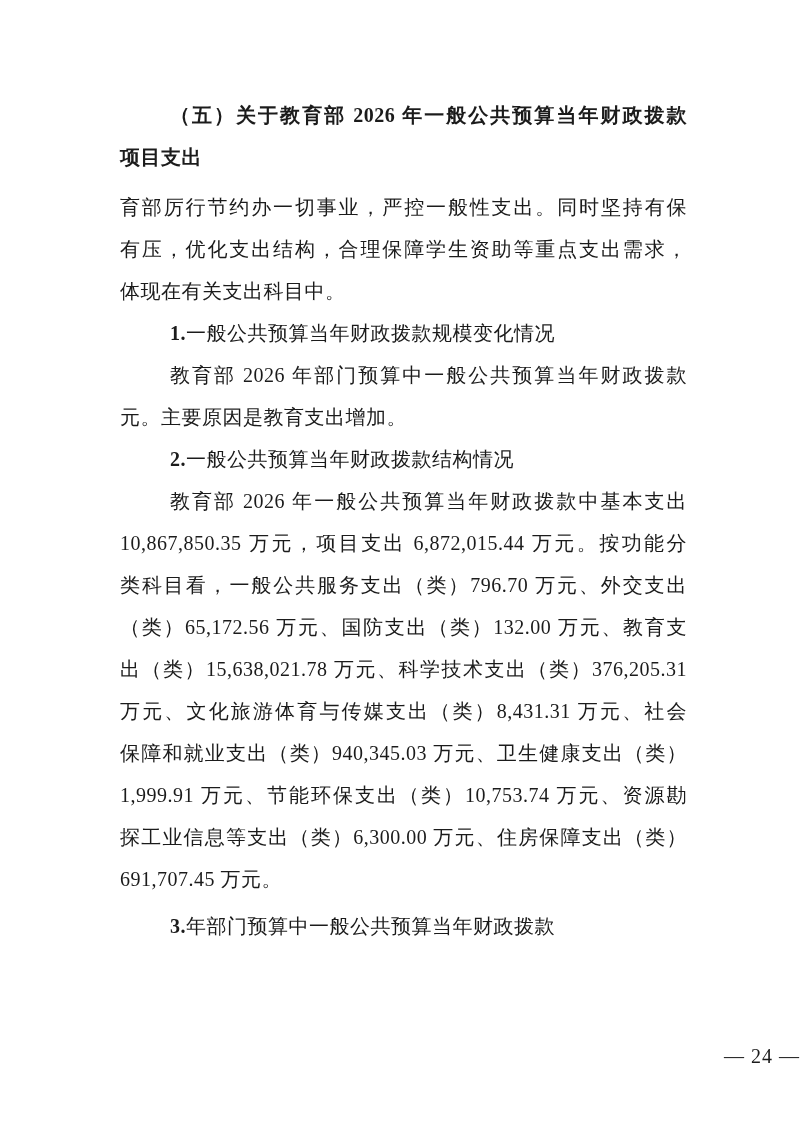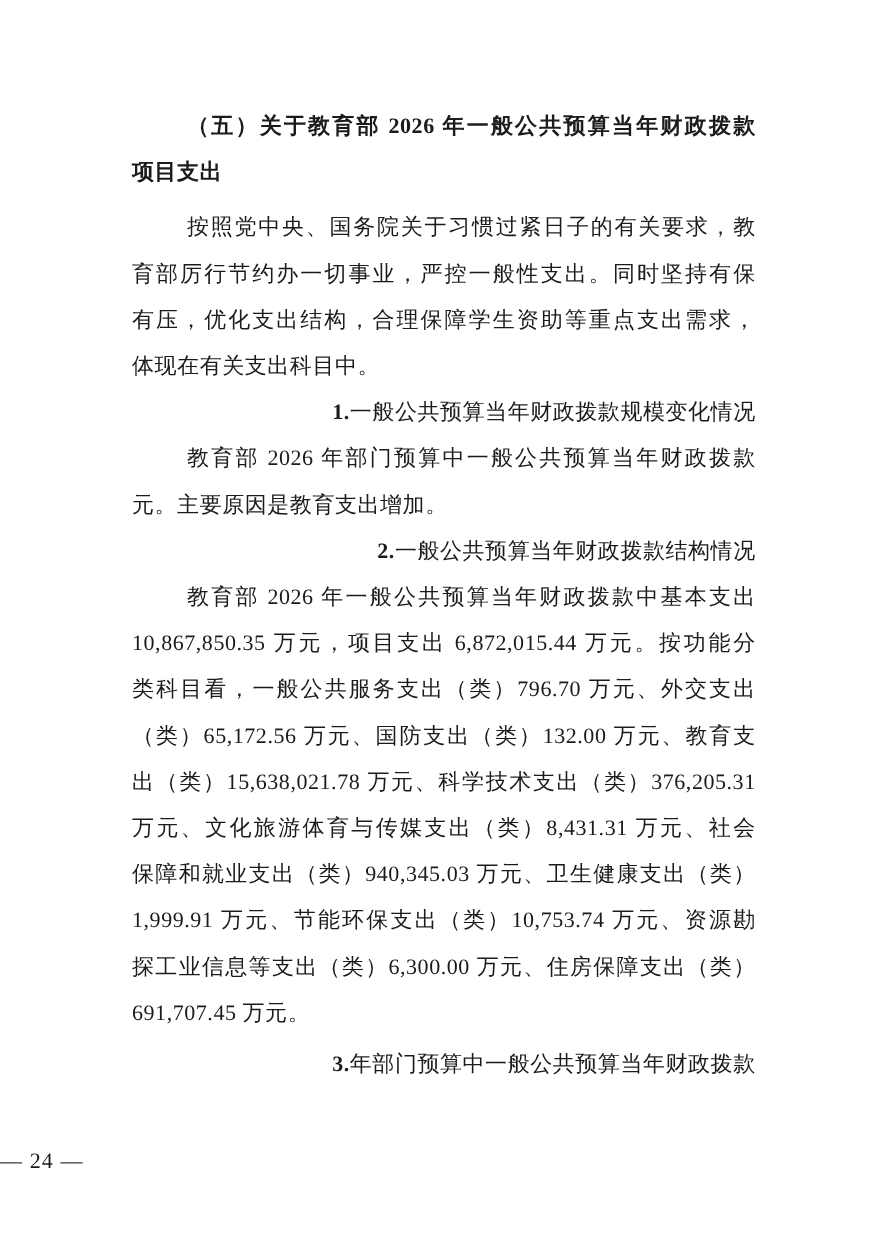--- a/index.html
+++ b/index.html
@@ -23,45 +23,44 @@
     line-height:42px;
     letter-spacing:0.5px;
     white-space:normal;
   }
   
   .fill{
     text-align:justify;
     text-align-last:justify;
   }
   
-  .ind{text-indent:50px;text-align:right;}
+  .ind{text-indent:50px;}
   .b{font-weight:bold;}
   
   .after-title{margin-bottom:8px;}
   
   .pre-gap{margin-top:5px;}
   .footer{
     position:absolute;
     top:1041px;left:0;width:100%;
-    text-align:left;
+    text-align:right;
     font-size:20px;
     line-height:30px;
     letter-spacing:1px;
   }
 </style>
 </head>
 <body>
 
 <div class="page">
   <div class="doc">
 
     <p class="ln b ind fill">（五）关于教育部 2026 年一般公共预算当年财政拨款</p>
     <p class="ln b after-title">项目支出</p>
 
-    <p class="ln ind fill">按照党中央、国务院关于习惯过紧日子的有关要求，教</p>
     <p class="ln fill">育部厉行节约办一切事业，严控一般性支出。同时坚持有保</p>
     <p class="ln fill">有压，优化支出结构，合理保障学生资助等重点支出需求，</p>
     <p class="ln">体现在有关支出科目中。</p>
 
     <p class="ln ind"><span class="b">1.</span><span>一般公共预算当年财政拨款规模变化情况</span></p>
     <p class="ln ind fill">教育部 2026 年部门预算中一般公共预算当年财政拨款</p>
     <p class="ln">元。主要原因是教育支出增加。</p>
 
     <p class="ln ind"><span class="b">2.</span><span>一般公共预算当年财政拨款结构情况</span></p>
     <p class="ln ind fill">教育部 2026 年一般公共预算当年财政拨款中基本支出</p>

